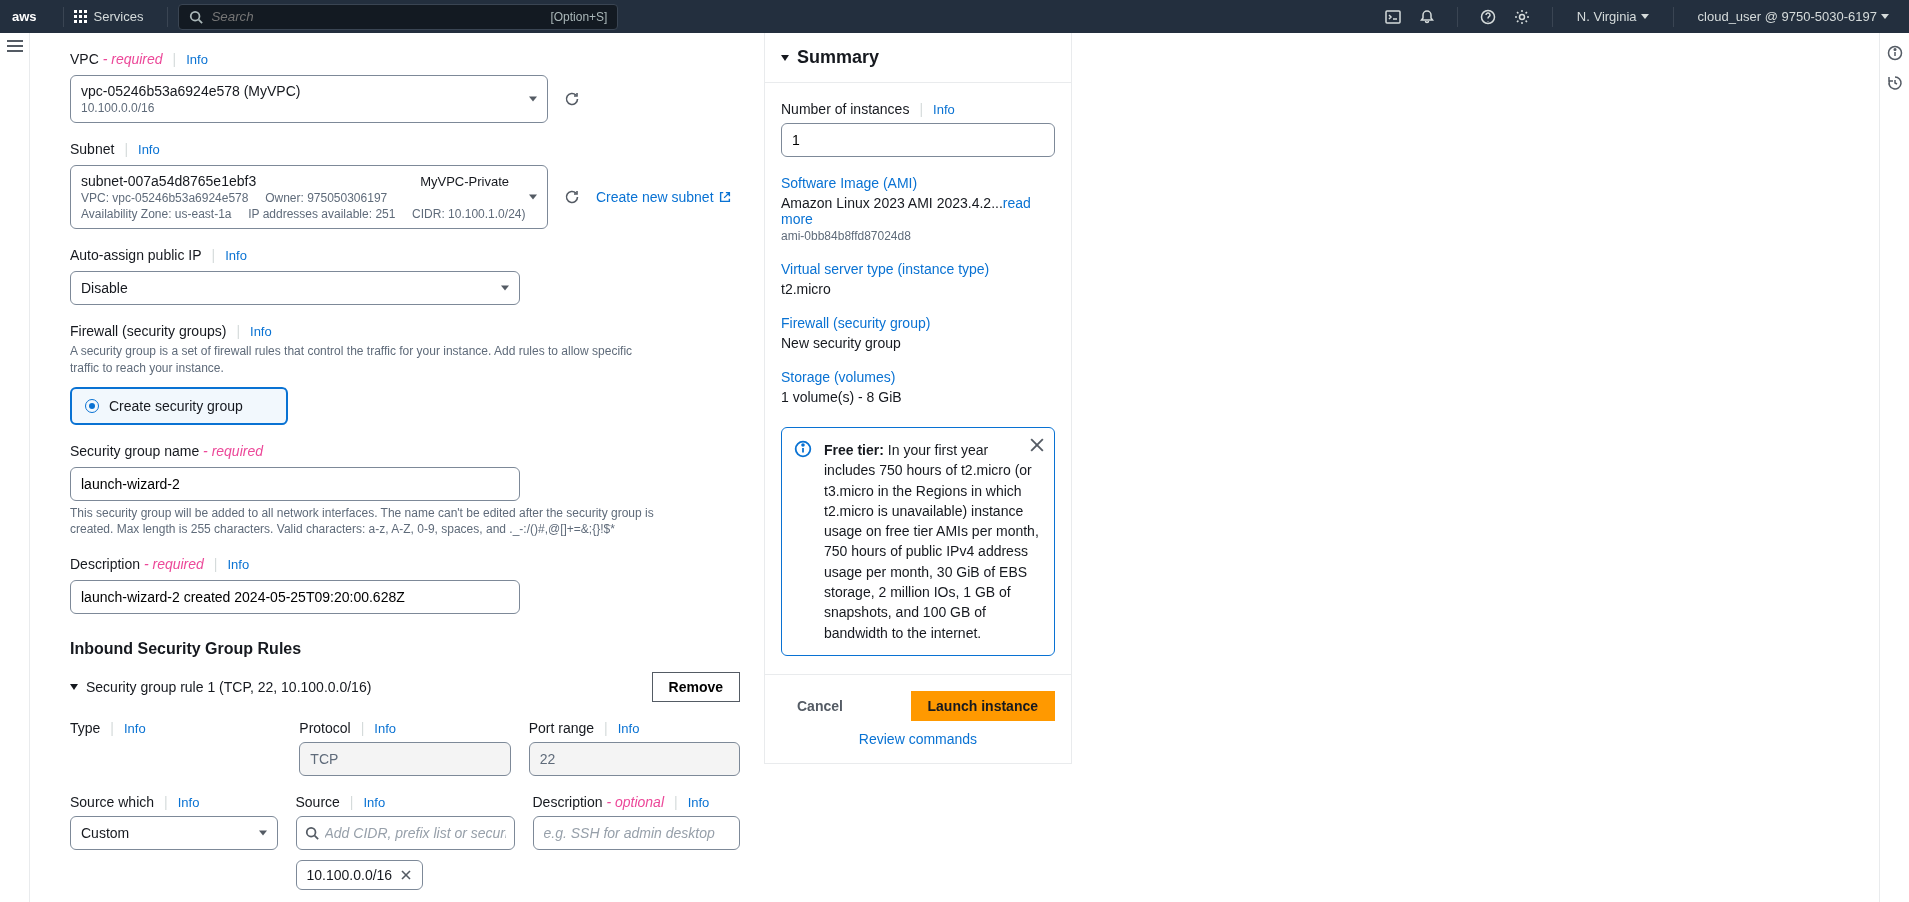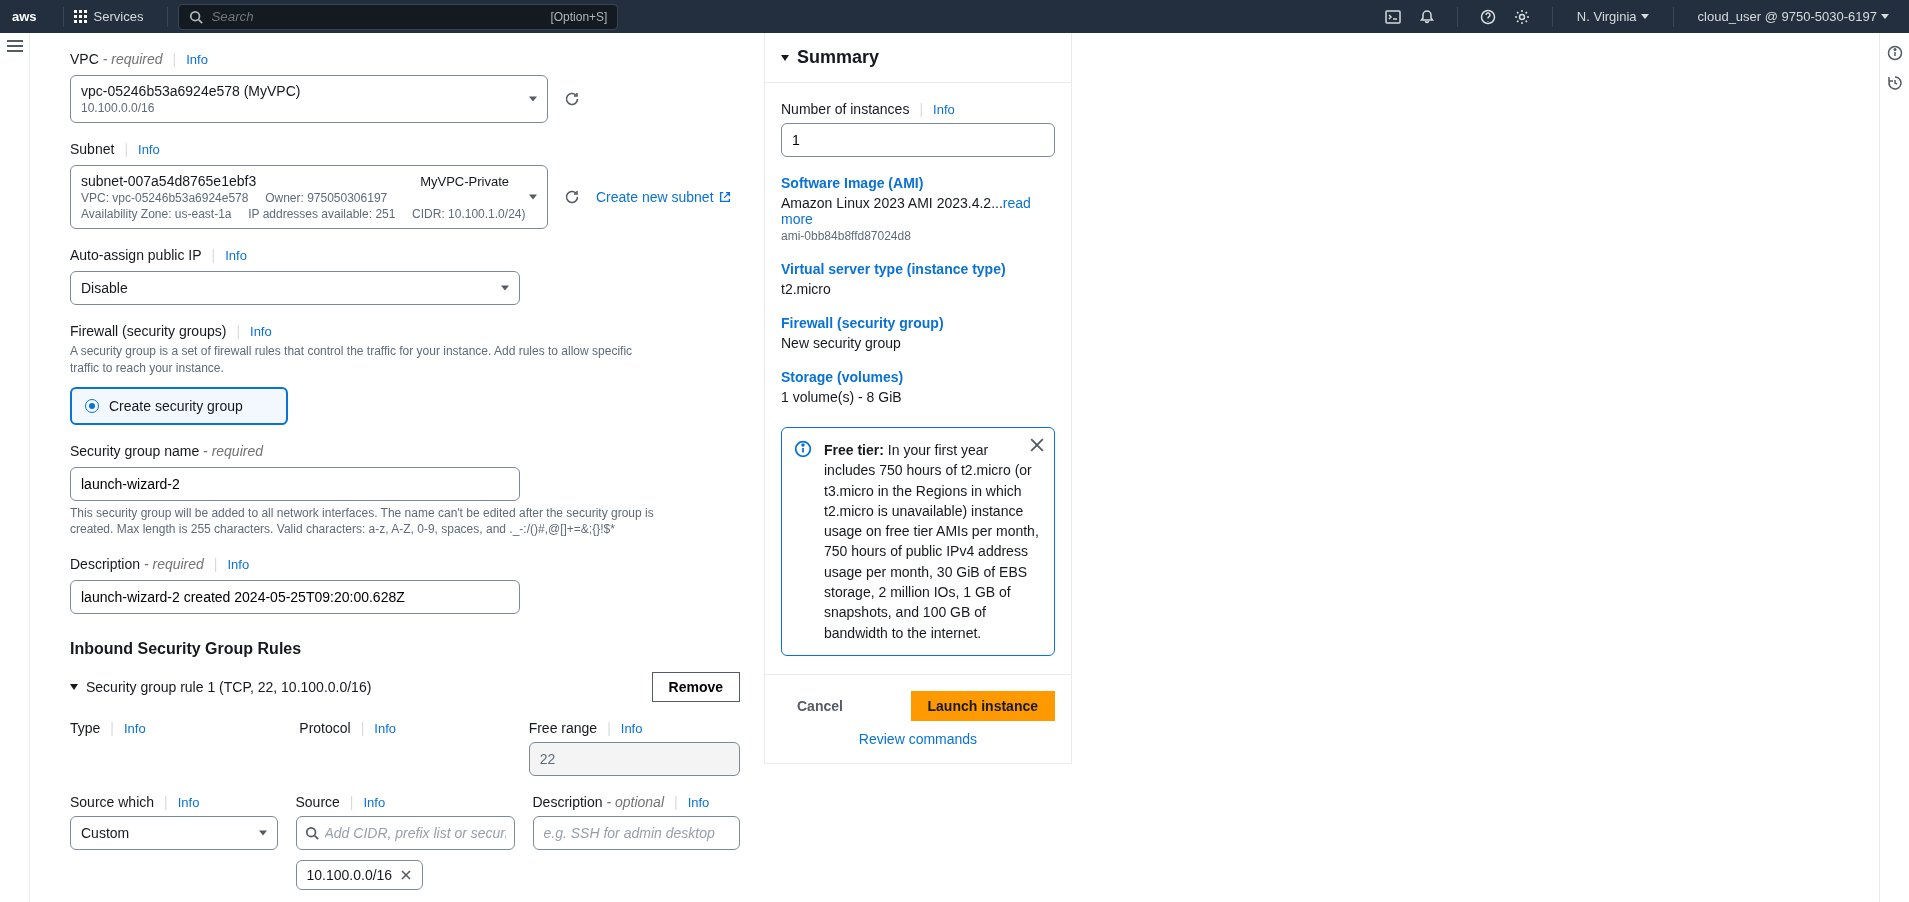--- a/index.html
+++ b/index.html
@@ -28,21 +28,21 @@
   .hamburger::before { top:-5px; } .hamburger::after { top:5px; }
 
   .content-scroll { position:absolute; left:30px; right:30px; top:0; bottom:0; overflow:auto; }
   .cols { display:flex; gap:24px; padding: 0 40px 20px 40px; }
   .form-col { width:670px; }
   .summary-col { width:308px; }
 
   
   .label-row { display:flex; align-items:center; gap:10px; margin-top:18px; }
   .label { font-size:14px; font-weight:400; }
-  .req-ital { font-style:italic; color:#737373; }
+  .req-ital { font-style:italic; color:#ec4899; }
   .sep { color:#d5dbdb; }
   .info-link { color:#0972d3; font-size:13px; cursor:pointer; }
   .hint-text { color:#5f6b7a; font-size:12px; margin-top:4px; line-height:1.4; }
 
   .select-box { position:relative; border:1px solid #7d8998; border-radius:6px; padding:7px 34px 7px 10px; background:#fff; cursor:pointer; }
   .select-box .sel-title { font-size:14px; }
   .select-box .sel-sub { font-size:12px; color:#5f6b7a; margin-top:2px; }
   .select-box .sel-caret { position:absolute; right:10px; top:50%; transform:translateY(-50%); color:#545b64; }
   .select-box.small { height:34px; padding-top:6px; padding-bottom:6px; display:flex; align-items:center; }
   .select-box .right-tag { position:absolute; right:38px; top:8px; font-size:13px; }
@@ -86,21 +86,21 @@
   .source-input input { border:none; outline:none; flex:1; font-size:14px; }
   .source-input input::placeholder { font-style:italic; color:#97a0aa; }
 
   
   .summary-card { border-left:1px solid #e9ebed; border-right:1px solid #e9ebed; border-bottom:1px solid #e9ebed; overflow:hidden; }
   .summary-head { display:flex; align-items:center; gap:8px; padding:14px 16px; border-bottom:1px solid #e9ebed; }
   .summary-head .t { font-size:18px; font-weight:700; }
   .summary-body { padding:12px 16px 18px 16px; }
   .sb-label-row { display:flex; align-items:center; gap:10px; margin-top:6px; margin-bottom:6px; }
   .summary-input { border:1px solid #7d8998; border-radius:6px; height:34px; width:100%; padding:0 10px; font-size:14px; }
-  .sb-link { color:#0972d3; font-size:14px; margin-top:18px; display:block; cursor:pointer;font-weight:bold; }
+  .sb-link { color:#0972d3; font-size:14px; margin-top:18px; display:block; cursor:pointer; }
   .sb-val { font-size:14px; margin-top:4px; }
   .sb-sub { font-size:12px; color:#5f6b7a; margin-top:2px; }
 
   .free-tier-box { border:1px solid #0972d3; border-radius:6px; padding:12px 14px 12px 42px; position:relative; margin-top:22px; }
   .free-tier-box .info-ico { position:absolute; left:12px; top:12px; color:#0972d3; }
   .free-tier-box .close-ico { position:absolute; right:10px; top:10px; color:#545b64; cursor:pointer; }
   .free-tier-box .ft-body { font-size:14px; line-height:1.45; }
   .free-tier-box .ft-body b { font-weight:700; }
 
   .summary-actions { border-top:1px solid #e9ebed; padding:16px; display:flex; flex-direction:column; gap:10px; align-items:stretch; }
@@ -320,24 +320,25 @@
               <span class="sep">|</span>
               <span class="info-link">Info</span>
             </div>
           </div>
           <div class="fg-col">
             <div class="label-row">
               <span class="label">Protocol</span>
               <span class="sep">|</span>
               <span class="info-link">Info</span>
             </div>
-          </div>
-          <div class="fg-col">
-            <div class="label-row">
-              <span class="label">Free range</span>
+            <input class="text-input" style="width: 100%;" readonly="" value="TCP">
+          </div>
+          <div class="fg-col">
+            <div class="label-row">
+              <span class="label">Port range</span>
               <span class="sep">|</span>
               <span class="info-link">Info</span>
             </div>
             <input class="text-input" style="width: 100%;" readonly="" value="22">
           </div>
         </div>
 
         <div class="form-grid3">
           <div class="fg-col">
             <div class="label-row">

